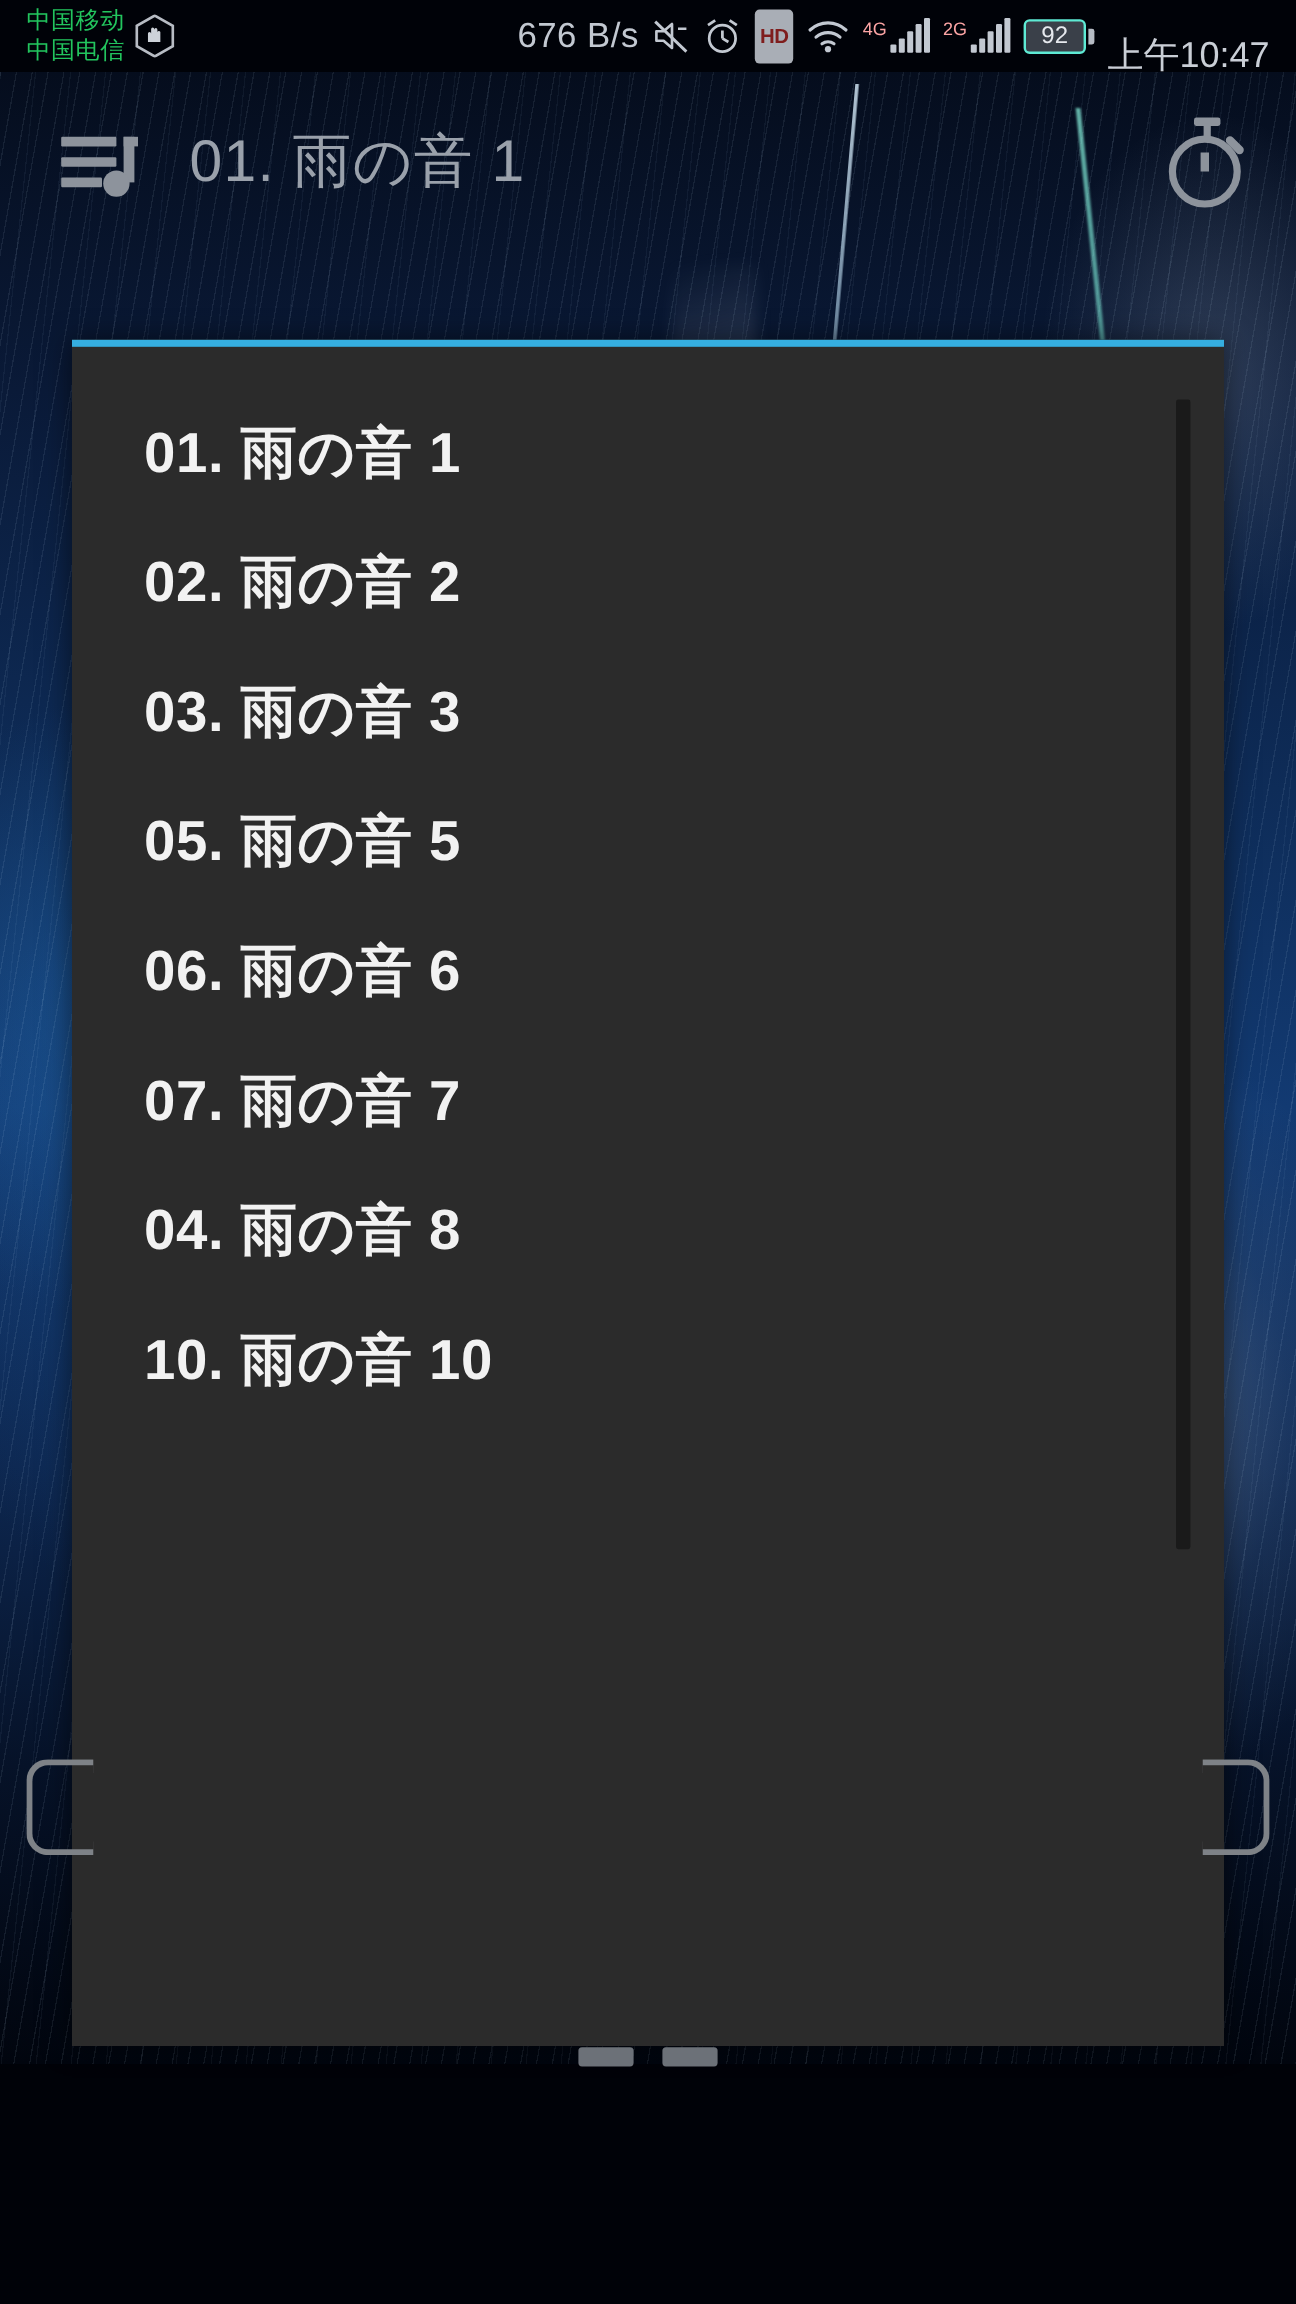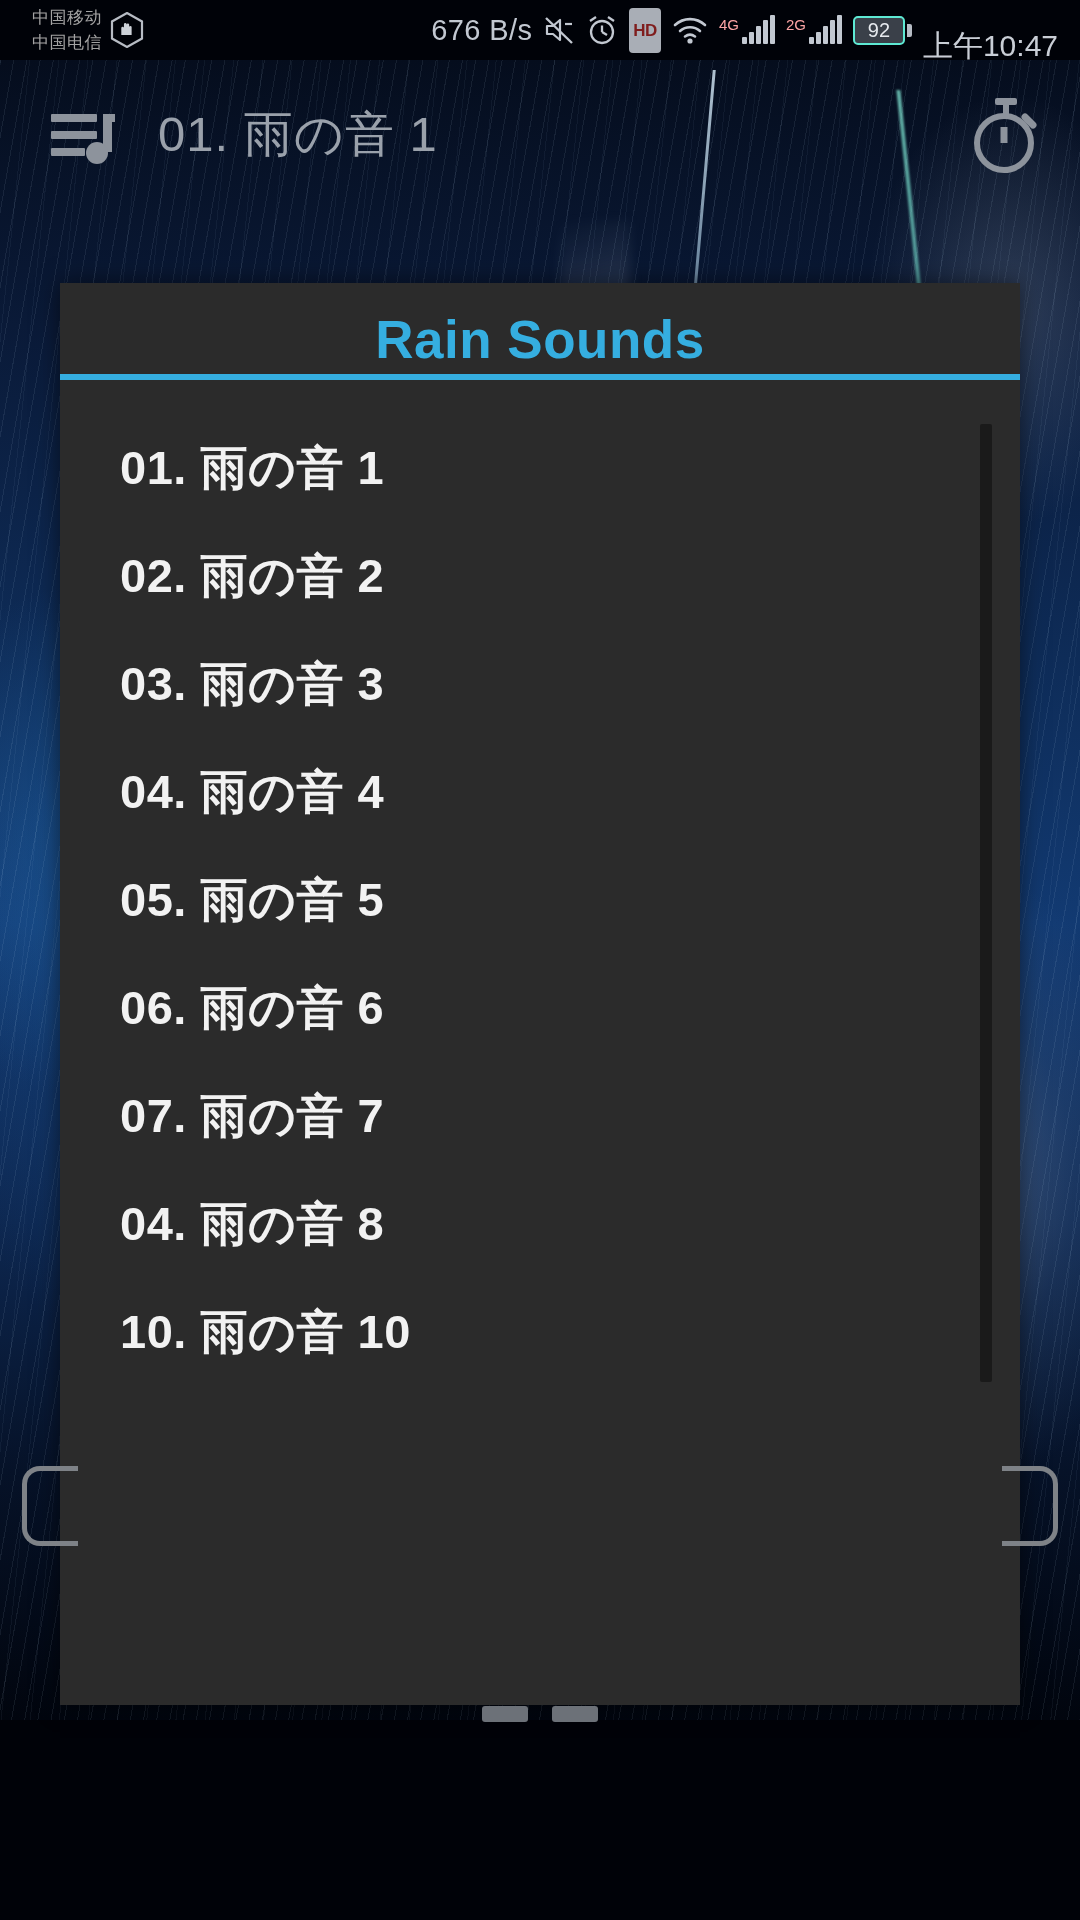--- a/index.html
+++ b/index.html
@@ -47,21 +47,21 @@
       repeating-linear-gradient(96deg, rgba(175,205,235,0.07) 0px, rgba(175,205,235,0.07) 1px, rgba(0,0,0,0) 1px, rgba(0,0,0,0) 29px);
     opacity:.85;
   }
 
   
   #statusbar {
     position:absolute; left:0; top:0; width:1080px; height:60px;
     background:#000208; color:#c9ced6;
     display:flex; align-items:center;
   }
-  .carrier { margin-left:32px; font-size:17px; line-height:25px; color:#a3a3a3; white-space:nowrap; }
+  .carrier { margin-left:22px; font-size:20px; line-height:25px; color:#22c55e; white-space:nowrap; }
   .carrier div { letter-spacing:.5px; }
   .dnd-hex { margin-left:8px; width:34px; height:36px; position:relative; }
   .dnd-hex svg { display:block; }
   .sb-right { margin-left:auto; display:flex; align-items:center; gap:11px; padding-right:22px; }
   .netspeed { font-size:29px; color:#c2c8d1; letter-spacing:.4px; }
   .sb-icon { display:flex; align-items:center; }
   .hd-badge {
     background:#a9aeb6; color:#7f1d1d; font-size:17px; font-weight:bold;
     border-radius:4px; padding:14px 4px; line-height:17px; letter-spacing:-.5px;
   }
@@ -228,28 +228,26 @@
         <rect x="27" y="2" width="22" height="7" rx="2" fill="#8d939c"></rect>
         <line x1="38" y1="9" x2="38" y2="19" stroke="#8d939c" stroke-width="6"></line>
         <circle cx="36" cy="47" r="27" fill="none" stroke="#8d939c" stroke-width="6"></circle>
         <line x1="36" y1="47" x2="36" y2="31" stroke="#8d939c" stroke-width="7"></line>
         <line x1="57" y1="21" x2="65" y2="29" stroke="#8d939c" stroke-width="7" stroke-linecap="round"></line>
       </svg>
     </div>
   </div>
 
   <div id="dialog">
-    <div id="dialog-title">Rain Sounds</div>
     <div id="title-rule"></div>
     <div id="list-wrap">
       <div id="list-items">
           <div class="list-item">01. 雨の音 1</div>
           <div class="list-item">02. 雨の音 2</div>
           <div class="list-item">03. 雨の音 3</div>
-          <div class="list-item">04. 雨の音 4</div>
           <div class="list-item">05. 雨の音 5</div>
           <div class="list-item">06. 雨の音 6</div>
           <div class="list-item">07. 雨の音 7</div>
           <div class="list-item">04. 雨の音 8</div>
           <div class="list-item">10. 雨の音 10</div>
         </div>
       <div id="scrollbar-track"></div>
     </div>
   </div>
 

